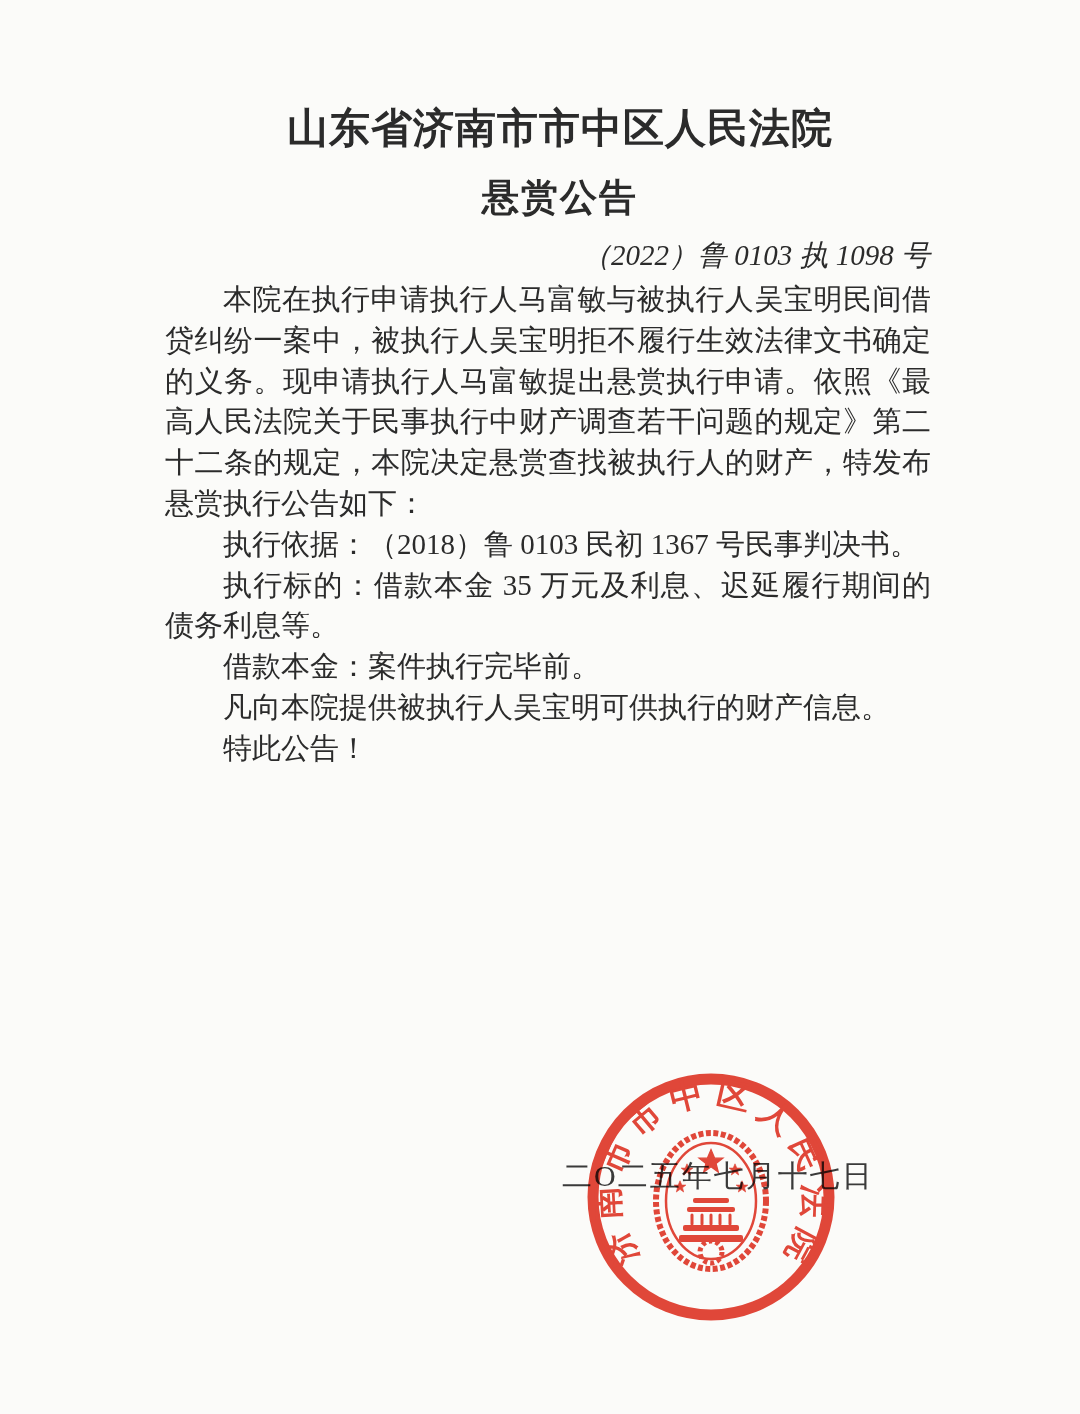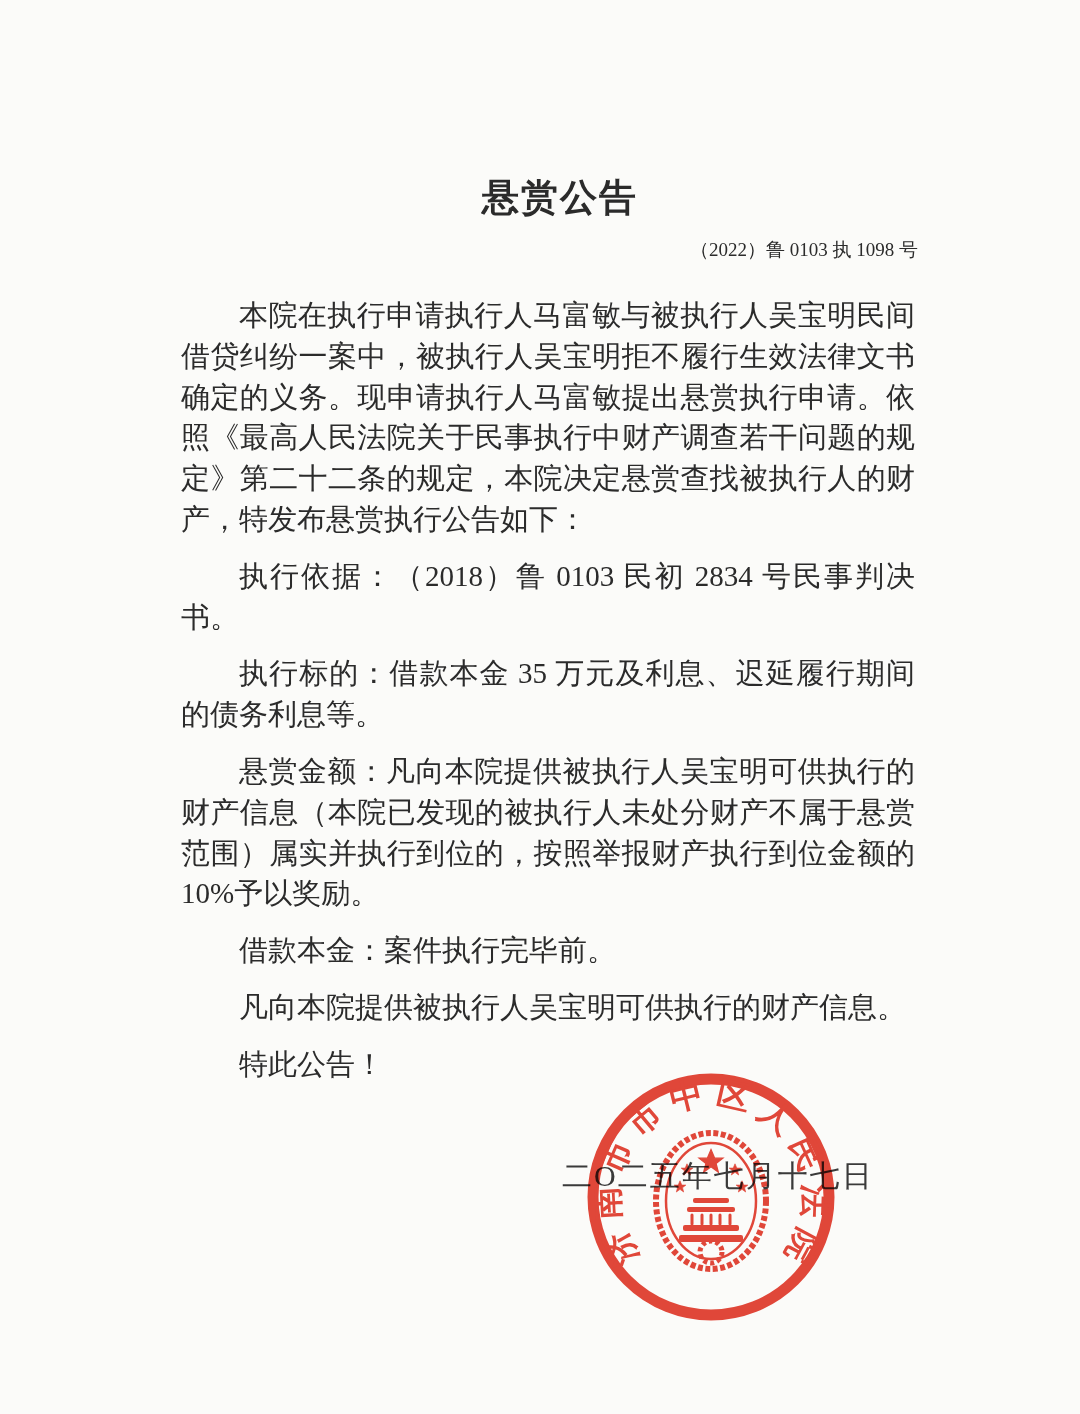--- a/index.html
+++ b/index.html
@@ -16,56 +16,56 @@
     position:absolute;top:106px;left:40px;width:1040px;
     text-align:center;font-size:41px;font-weight:bold;
     line-height:1.1;letter-spacing:1px;margin:0;
   }
   .doc-subtitle{
     position:absolute;top:178px;left:40px;width:1040px;
     text-align:center;font-size:37px;font-weight:bold;
     line-height:1.1;letter-spacing:2px;margin:0;
   }
   .case-number{
-    position:absolute;top:240px;right:162px;
-    font-size:19px;line-height:1.1;
+    position:absolute;top:240px;right:150px;
+    font-size:29px;line-height:1.1;font-style:italic;
   }
   .body-text{
     position:absolute;top:279px;left:165px;width:766px;
     font-size:29px;line-height:40.8px;
     text-align:justify;
   }
-  .body-text p{margin:16px;text-indent:2em;}
+  .body-text p{margin:0;text-indent:2em;}
   .doc-date{
     position:absolute;top:1158px;left:562px;
     font-size:30px;line-height:1.2;letter-spacing:2px;
     color:#3a3a3a;z-index:1;white-space:nowrap;
   }
   .seal{
     position:absolute;top:1070px;left:584px;
     width:254px;height:254px;z-index:2;
     mix-blend-mode:multiply;opacity:0.93;
   }
   .seal svg{display:block;width:100%;height:100%;}
 </style>
 </head>
 <body>
 
 <div class="page">
 
+  <h1 class="doc-title">山东省济南市市中区人民法院</h1>
 
   <h2 class="doc-subtitle">悬赏公告</h2>
 
   <div class="case-number">（2022）鲁 0103 执 1098 号</div>
 
   <div class="body-text">
       <p>本院在执行申请执行人马富敏与被执行人吴宝明民间借贷纠纷一案中，被执行人吴宝明拒不履行生效法律文书确定的义务。现申请执行人马富敏提出悬赏执行申请。依照《最高人民法院关于民事执行中财产调查若干问题的规定》第二十二条的规定，本院决定悬赏查找被执行人的财产，特发布悬赏执行公告如下：</p>
-      <p>执行依据：（2018）鲁 0103 民初 2834 号民事判决书。</p>
+      <p>执行依据：（2018）鲁 0103 民初 1367 号民事判决书。</p>
       <p>执行标的：借款本金 35 万元及利息、迟延履行期间的债务利息等。</p>
-      <p>悬赏金额：凡向本院提供被执行人吴宝明可供执行的财产信息（本院已发现的被执行人未处分财产不属于悬赏范围）属实并执行到位的，按照举报财产执行到位金额的 10%予以奖励。</p>
       <p>借款本金：案件执行完毕前。</p>
       <p>凡向本院提供被执行人吴宝明可供执行的财产信息。</p>
       <p>特此公告！</p>
     </div>
 
   <div class="doc-date">二O二五年七月十七日</div>
 
   <div class="seal">
     <svg viewBox="0 0 254 254" xmlns="http://www.w3.org/2000/svg">
       <defs>

